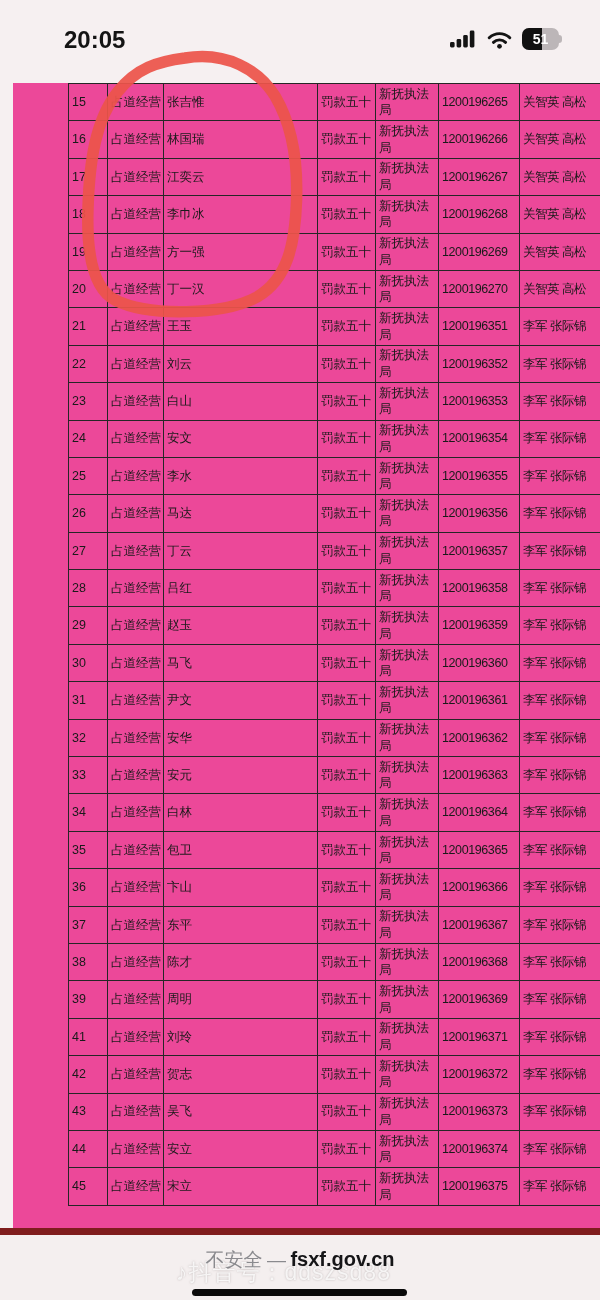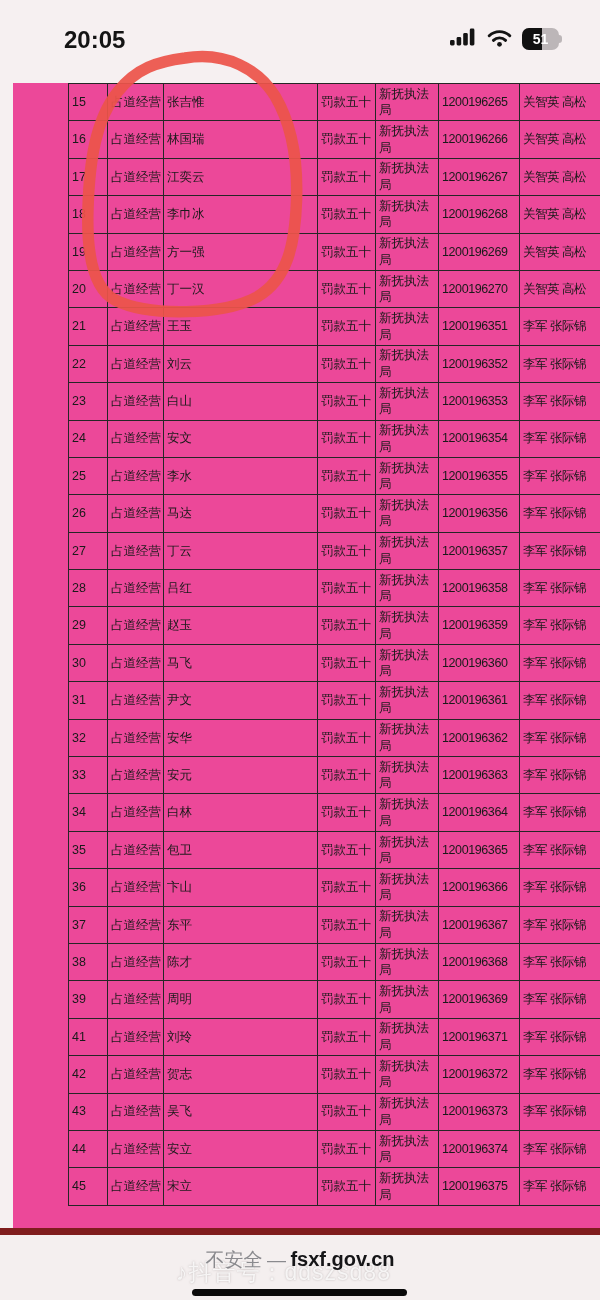--- a/index.html
+++ b/index.html
@@ -5,21 +5,21 @@
   html,body{margin:0;padding:0;}
   body{
     width:600px;height:1300px;position:relative;overflow:hidden;
     background:#f6f0f1;
     font-family:"Liberation Sans","DejaVu Sans",sans-serif;
     -webkit-font-smoothing:antialiased;
   }
   
   .statusbar{position:absolute;left:0;top:0;width:600px;height:83px;background:#f6f0f1;z-index:5;padding-left:20px;}
   .time{position:absolute;left:64px;top:26px;font-size:24px;font-weight:700;color:#141414;letter-spacing:0;}
-  .sb-icons{position:absolute;right:58px;top:28px;display:flex;gap:9px;}
+  .sb-icons{position:absolute;right:58px;top:28px;display:flex;align-items:center;gap:9px;}
   .battery{position:relative;width:40px;height:22px;}
   .battery .shell{position:absolute;left:0;top:0;width:37px;height:22px;border-radius:7px;background:#bcb6b8;overflow:hidden;}
   .battery .fill{position:absolute;left:0;top:0;height:100%;background:#111;}
   .battery .pct{position:absolute;left:0;top:0;width:37px;height:22px;display:flex;align-items:center;justify-content:center;
     color:#fff;font-size:14px;font-weight:700;z-index:2;}
   .battery .cap{position:absolute;right:0;top:7px;width:3px;height:8px;border-radius:0 3px 3px 0;background:#bcb6b8;}
   
   .page{position:absolute;left:13px;top:83px;width:587px;height:1145px;background:#ec4899;overflow:hidden;z-index:1;}
   table.records{border-collapse:collapse;position:absolute;left:55px;top:0;table-layout:fixed;width:491px;}
   table.records td{

